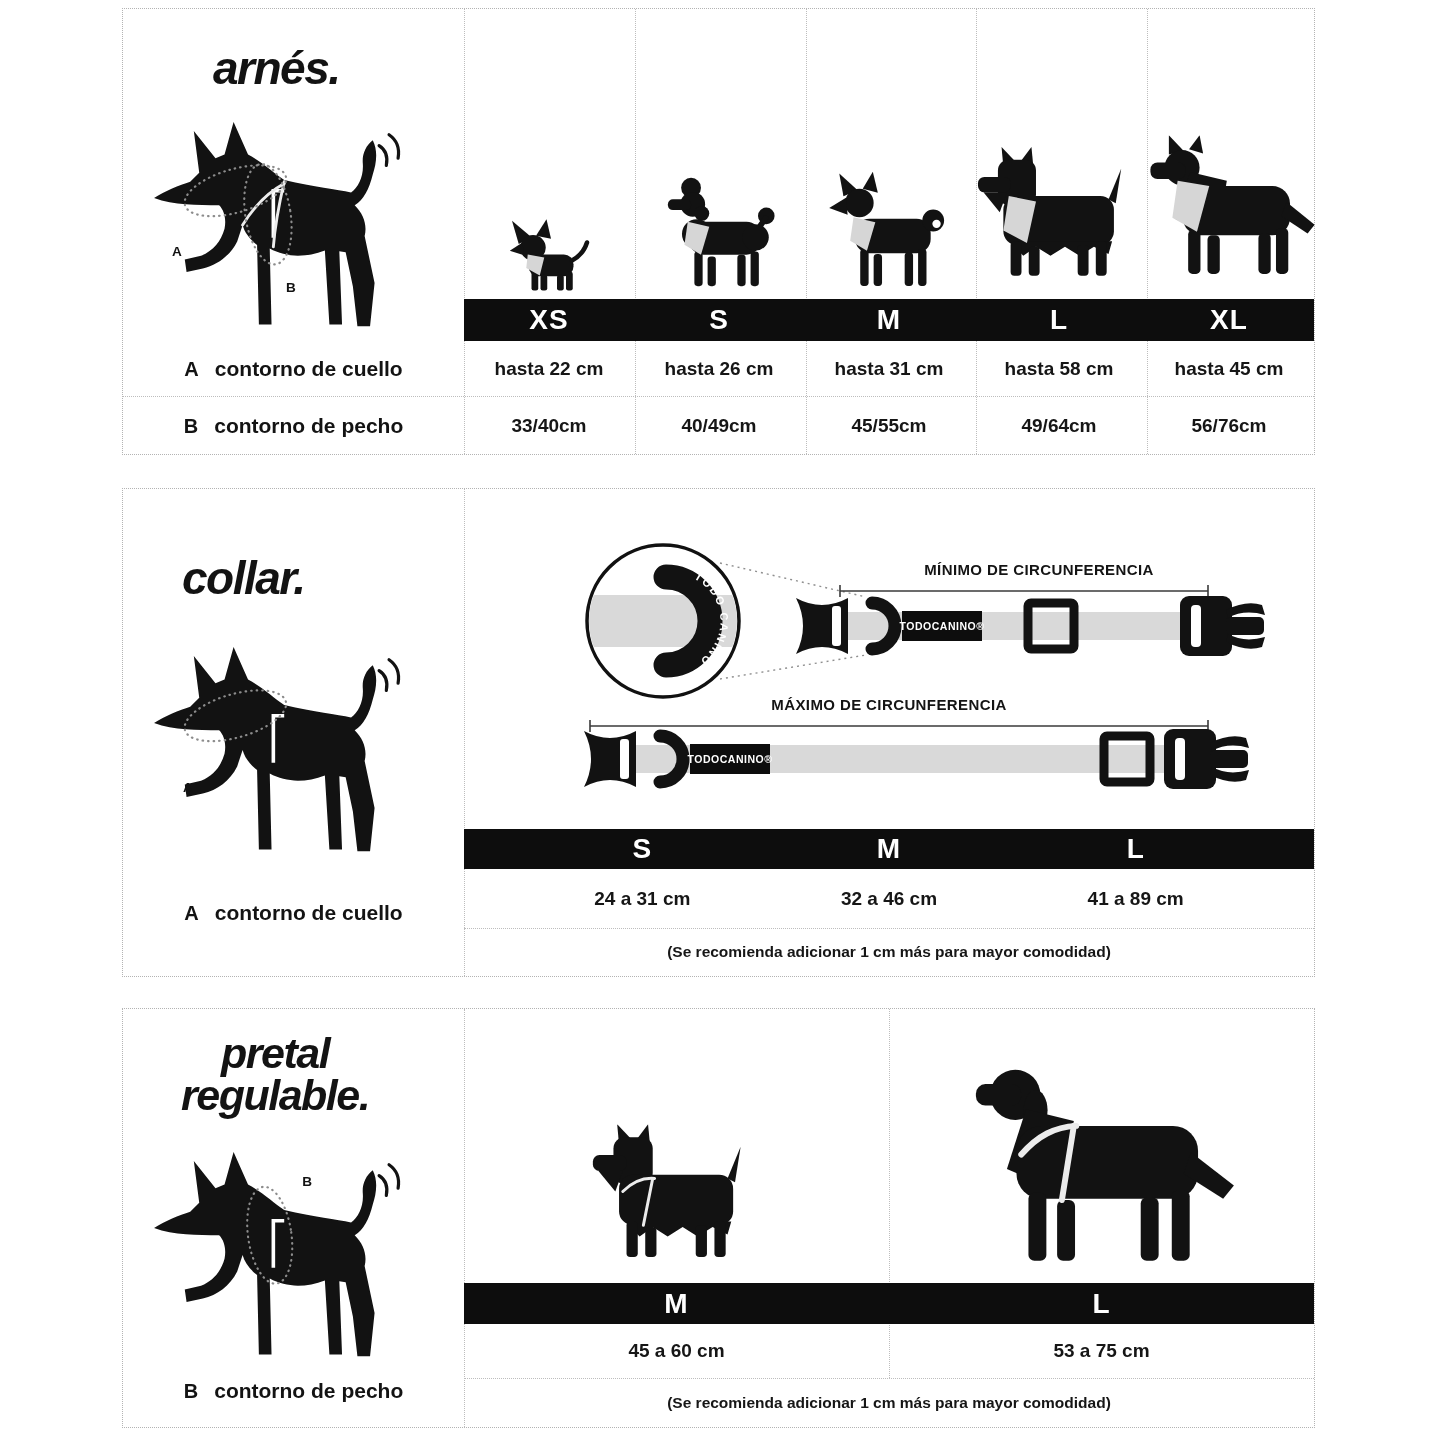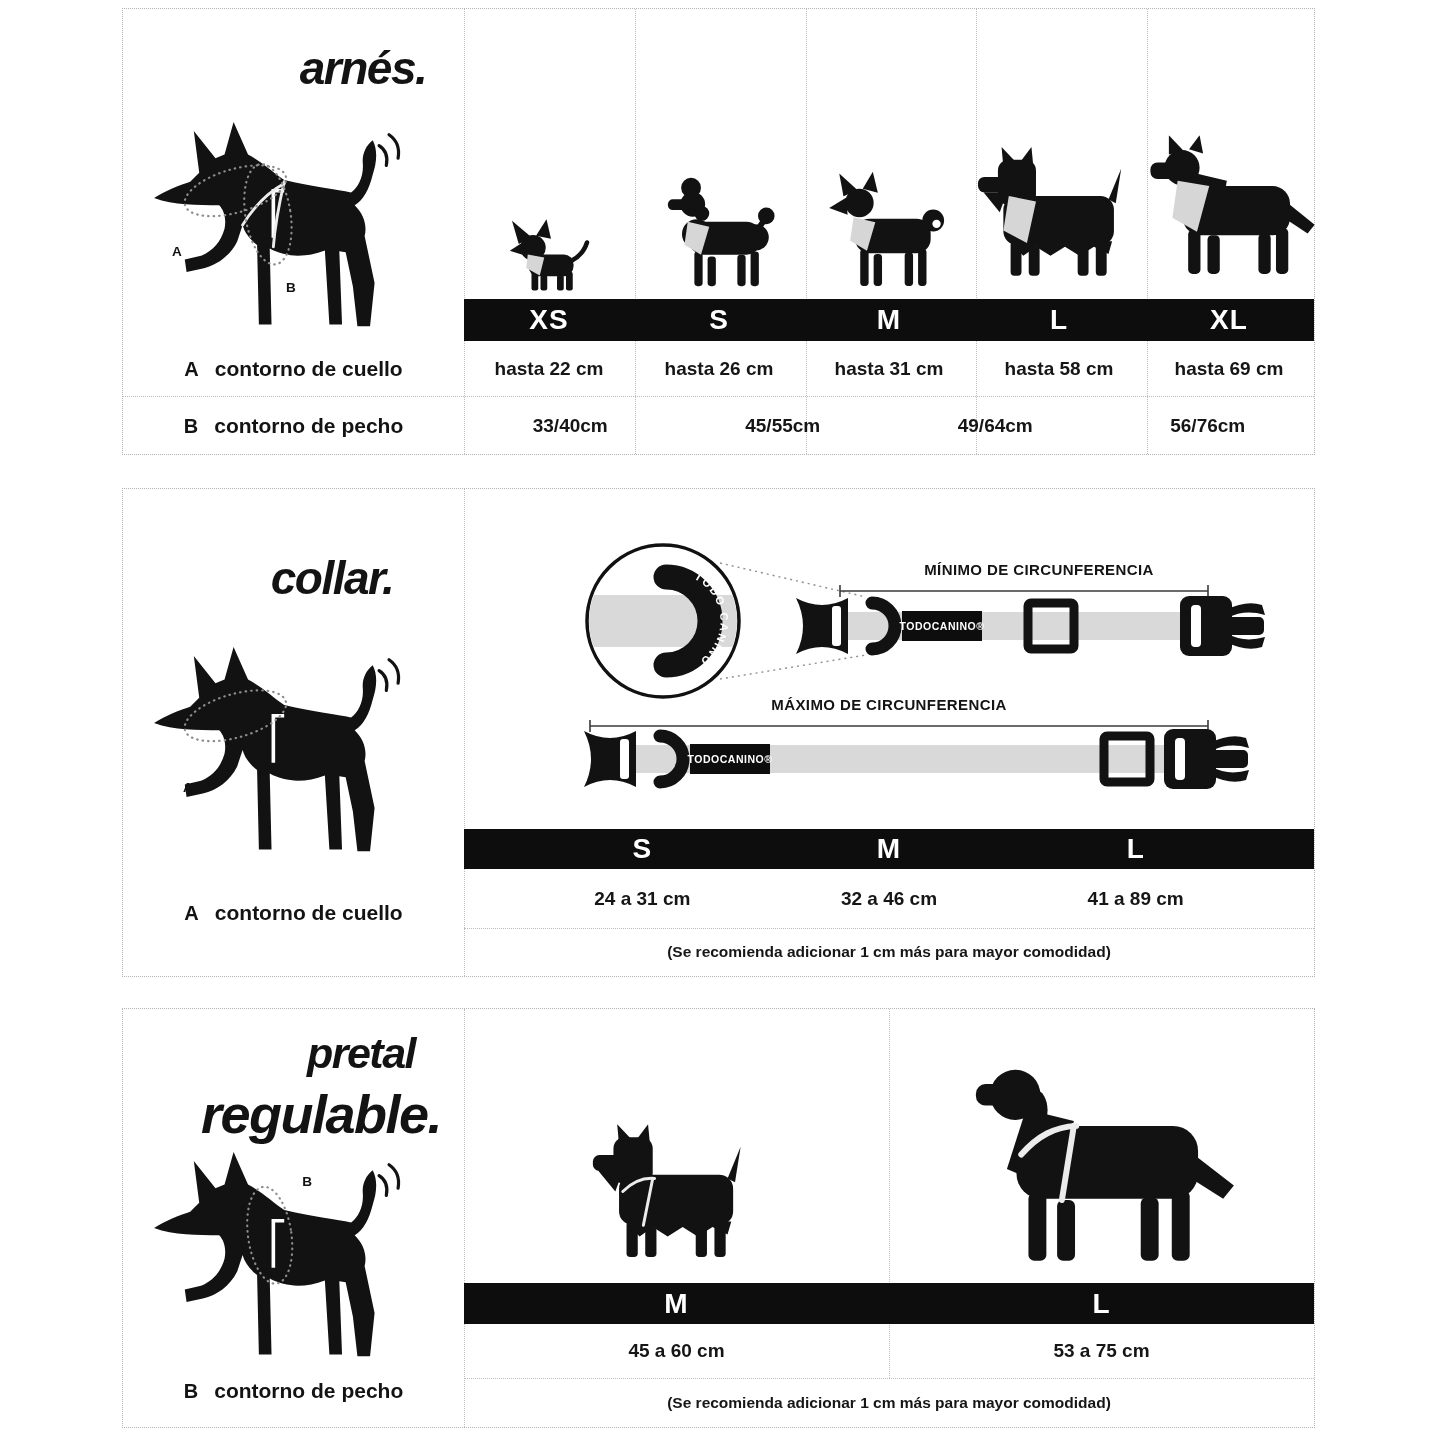--- a/index.html
+++ b/index.html
@@ -5,21 +5,21 @@
   html,body{margin:0;padding:0;background:#ffffff;}
   .page{position:relative;width:1439px;height:1434px;background:#fff;overflow:hidden;
         font-family:"Liberation Sans",sans-serif;color:#121212;}
   .panel{position:absolute;left:122px;width:1193px;border:1.5px dotted #b3b3b3;box-sizing:border-box;background:#fff;}
   #panel-arnes{top:8px;height:447px;}
   #panel-collar{top:488px;height:489px;}
   #panel-pretal{top:1008px;height:420px;}
   .v-div{position:absolute;width:0;border-left:1.5px dotted #bdbdbd;}
   .h-div{position:absolute;height:0;border-top:1.5px dotted #bdbdbd;}
   .panel-title{position:absolute;margin:0;font-size:46px;font-weight:800;font-style:italic;
-               letter-spacing:-1.5px;text-align:center;color:#131313;}
+               letter-spacing:-1.5px;text-align:left;color:#131313;}
   .panel svg{position:absolute;overflow:visible;}
   .bar{position:absolute;background:#0d0d0d;display:flex;align-items:stretch;box-sizing:border-box;}
   .bar-cell{flex:1;display:flex;align-items:center;justify-content:center;color:#ffffff;
             font-weight:bold;font-size:28px;letter-spacing:1px;}
   .cells{position:absolute;display:flex;box-sizing:border-box;}
   .cell{flex:1;display:flex;align-items:center;justify-content:center;font-weight:bold;font-size:19px;color:#161616;}
   .row-label{position:absolute;display:flex;align-items:center;justify-content:center;
              font-weight:bold;font-size:21px;color:#131313;}
   .row-label .mk{margin-right:16px;font-size:20px;}
   .note{position:absolute;display:flex;align-items:center;justify-content:center;
@@ -194,29 +194,30 @@
 
     <div class="row-label" style="left:0;top:333px;width:341px;height:54px">
       <span class="mk">A</span>
       <span>contorno de cuello</span>
     </div>
     <div class="cells" style="left:341px;right:0;top:333px;height:54px">
       <div class="cell">hasta 22 cm</div>
       <div class="cell">hasta 26 cm</div>
       <div class="cell">hasta 31 cm</div>
       <div class="cell">hasta 58 cm</div>
-      <div class="cell">hasta 69 cm</div>
+      <div class="cell">hasta 45 cm</div>
     </div>
 
     <div class="row-label" style="left:0;top:387px;width:341px;height:60px">
       <span class="mk">B</span>
       <span>contorno de pecho</span>
     </div>
     <div class="cells" style="left:341px;right:0;top:387px;height:60px">
       <div class="cell">33/40cm</div>
+      <div class="cell">40/49cm</div>
       <div class="cell">45/55cm</div>
       <div class="cell">49/64cm</div>
       <div class="cell">56/76cm</div>
     </div>
   </section>
 
   <section class="panel" id="panel-collar">
     <div class="v-div" style="left:341px;top:0;bottom:0"></div>
     <div class="h-div" style="top:439px;left:341px;right:0"></div>
 
@@ -303,21 +304,21 @@
     </div>
     <div class="note" style="left:341px;right:0;top:439px;height:48px">(Se recomienda adicionar 1 cm más para mayor comodidad)</div>
   </section>
 
   <section class="panel" id="panel-pretal">
     <div class="v-div" style="left:341px;top:0;bottom:0"></div>
     <div class="v-div" style="left:766px;top:0;height:369px"></div>
     <div class="h-div" style="top:369px;left:341px;right:0"></div>
 
     <h2 class="panel-title" style="left:98px;top:20px;width:280px;font-size:43px">pretal</h2>
-    <h2 class="panel-title" style="left:58px;top:74px;width:280px;font-size:54px">regulable.</h2>
+    <h2 class="panel-title" style="left:58px;top:62px;width:280px;font-size:43px">regulable.</h2>
 
     <svg style="left:18px;top:125px" width="290" height="235" viewBox="0 0 320 260">
       <use href="#sym-dog-main"></use>
       <ellipse class="ring" cx="142" cy="112" rx="24" ry="54" transform="rotate(-8 142 112)"></ellipse>
       <text class="marker" x="178" y="58">B</text>
     </svg>
 
     <div class="row-label" style="left:0;top:358px;width:341px;height:48px">
       <span class="mk">B</span>
       <span>contorno de pecho</span>

